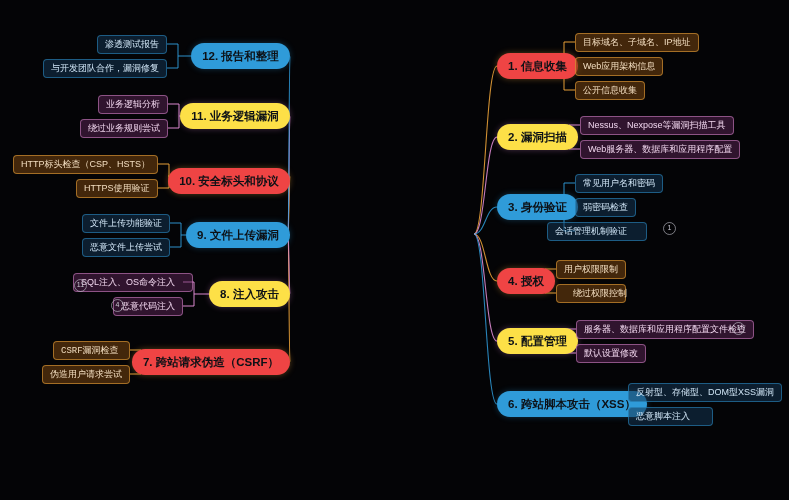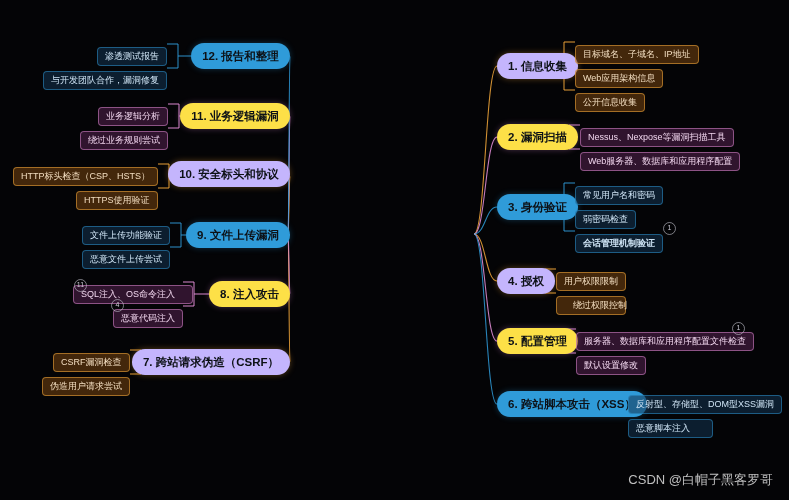--- a/index.html
+++ b/index.html
@@ -25,31 +25,30 @@
     box-shadow:0 0 10px rgba(80,60,160,.45);
   }
 
   
   .branch{
     border-radius:13px;height:26px;
     display:flex;align-items:center;justify-content:center;
     font-size:11.5px;font-weight:bold;color:#0d1116;
     padding:12px 10px;
   }
-  .branch.orange{background:#c4b5fd;box-shadow:0 0 6px rgba(246,169,59,.35);}
+  .branch.orange{background:#ef4444;box-shadow:0 0 6px rgba(246,169,59,.35);}
   .branch.pink{background:#fde047;box-shadow:0 0 6px rgba(233,146,221,.3);}
   .branch.blue{background:#2f9bd9;box-shadow:0 0 6px rgba(47,155,217,.3);}
 
   
   .leaf{
     border-radius:4px;height:19px;
     display:flex;align-items:center;
     font-size:9px;padding:0 7px;
     border:1px solid rgba(255,255,255,.25);
-    margin-top:12px;
   }
   .leaf.orange{background:rgba(120,70,16,.55);border-color:rgba(246,169,59,.55);color:#f2ddc0;}
   .leaf.pink{background:rgba(92,36,86,.5);border-color:rgba(233,146,221,.5);color:#f1d6ee;}
   .leaf.blue{background:rgba(20,52,82,.55);border-color:rgba(47,155,217,.5);color:#cfe4f5;}
 
   .marker{
     position:absolute;width:11px;height:11px;border-radius:50%;
     border:1px solid rgba(200,200,210,.6);
     color:#c9c9d2;font-size:7px;line-height:9px;text-align:center;
   }
@@ -133,48 +132,47 @@
       <div class="node branch orange" style="left: 497px; top: 53px; width: 81px;">1. 信息收集</div>
       <div class="node leaf orange" style="left: 575px; top: 32.5px; width: 124px;">目标域名、子域名、IP地址</div>
       <div class="node leaf orange" style="left: 575px; top: 56.5px; width: 88px;">Web应用架构信息</div>
       <div class="node leaf orange" style="left: 575px; top: 80.5px; width: 70px;">公开信息收集</div>
       <div class="node branch pink" style="left: 497px; top: 124px; width: 81px;">2. 漏洞扫描</div>
       <div class="node leaf pink" style="left: 580px; top: 115.5px; width: 154px;">Nessus、Nexpose等漏洞扫描工具</div>
       <div class="node leaf pink" style="left: 580px; top: 139.5px; width: 160px;">Web服务器、数据库和应用程序配置</div>
       <div class="node branch blue" style="left: 497px; top: 194px; width: 81px;">3. 身份验证</div>
       <div class="node leaf blue" style="left: 575px; top: 173.5px; width: 88px;">常见用户名和密码</div>
       <div class="node leaf blue" style="left: 575px; top: 197.5px; width: 61px;">弱密码检查</div>
-      <div class="node leaf blue" style="left: 575px; top: 221.5px; width: 88px; font-weight: bold;">会话管理机制验证</div>
+      <div class="node leaf blue" style="left: 547px; top: 221.5px; width: 100px;">会话管理机制验证</div>
       <div class="node branch orange" style="left: 497px; top: 268px; width: 58px;">4. 授权</div>
       <div class="node leaf orange" style="left: 556px; top: 259.5px; width: 70px;">用户权限限制</div>
       <div class="node leaf orange" style="left: 556px; top: 283.5px; width: 70px; padding-left: 16px;">绕过权限控制</div>
       <div class="node branch pink" style="left: 497px; top: 328px; width: 81px;">5. 配置管理</div>
       <div class="node leaf pink" style="left: 576px; top: 319.5px; width: 178px; text-align: right;">服务器、数据库和应用程序配置文件检查</div>
       <div class="node leaf pink" style="left: 576px; top: 343.5px; width: 70px;">默认设置修改</div>
       <div class="node branch blue" style="left: 497px; top: 391px; width: 150px;">6. 跨站脚本攻击（XSS）</div>
       <div class="node leaf blue" style="left: 628px; top: 382.5px; width: 154px;">反射型、存储型、DOM型XSS漏洞</div>
       <div class="node leaf blue" style="left: 628px; top: 406.5px; width: 85px;">恶意脚本注入</div>
       <div class="node branch orange" style="left: 132px; top: 349px; width: 158px;">7. 跨站请求伪造（CSRF）</div>
-      <div class="node leaf orange" style="left: 53px; top: 340.5px; width: 77px;">CSRF漏洞检查</div>
+      <div class="node leaf orange" style="left: 53px; top: 340.5px; width: 77px; font-family: Liberation Mono, monospace;">CSRF漏洞检查</div>
       <div class="node leaf orange" style="left: 42px; top: 364.5px; width: 88px;">伪造用户请求尝试</div>
       <div class="node branch pink" style="left: 209px; top: 281px; width: 81px;">8. 注入攻击</div>
       <div class="node leaf pink" style="left: 73px; top: 272.5px; width: 120px;">SQL注入、OS命令注入</div>
       <div class="node leaf pink" style="left: 113px; top: 296.5px; width: 70px;">恶意代码注入</div>
       <div class="node branch blue" style="left: 186px; top: 222px; width: 104px;">9. 文件上传漏洞</div>
       <div class="node leaf blue" style="left: 82px; top: 213.5px; width: 88px;">文件上传功能验证</div>
       <div class="node leaf blue" style="left: 82px; top: 237.5px; width: 88px;">恶意文件上传尝试</div>
-      <div class="node branch orange" style="left: 168px; top: 161px; width: 122px; text-align: right;">10. 安全标头和协议</div>
+      <div class="node branch orange" style="left: 168px; top: 168px; width: 122px; text-align: right;">10. 安全标头和协议</div>
       <div class="node leaf orange" style="left: 13px; top: 154.5px; width: 145px;">HTTP标头检查（CSP、HSTS）</div>
       <div class="node leaf orange" style="left: 76px; top: 178.5px; width: 82px;">HTTPS使用验证</div>
       <div class="node branch pink" style="left: 180px; top: 103px; width: 110px;">11. 业务逻辑漏洞</div>
       <div class="node leaf pink" style="left: 98px; top: 94.5px; width: 70px;">业务逻辑分析</div>
       <div class="node leaf pink" style="left: 80px; top: 118.5px; width: 88px;">绕过业务规则尝试</div>
       <div class="node branch blue" style="left: 191px; top: 43px; width: 99px;">12. 报告和整理</div>
       <div class="node leaf blue" style="left: 97px; top: 34.5px; width: 70px;">渗透测试报告</div>
       <div class="node leaf blue" style="left: 43px; top: 58.5px; width: 124px;">与开发团队合作，漏洞修复</div>
       <div class="marker" style="left: 663px; top: 222px;">1</div>
       <div class="marker" style="left: 732px; top: 322px;">1</div>
       <div class="marker" style="left: 74px; top: 279px;">11</div>
       <div class="marker" style="left: 111px; top: 299px;">4</div>
     </div>
 
-  <div class="watermark">CSDN @白帽子黑客罗哥</div>
 </div>
 
 </body></html>

